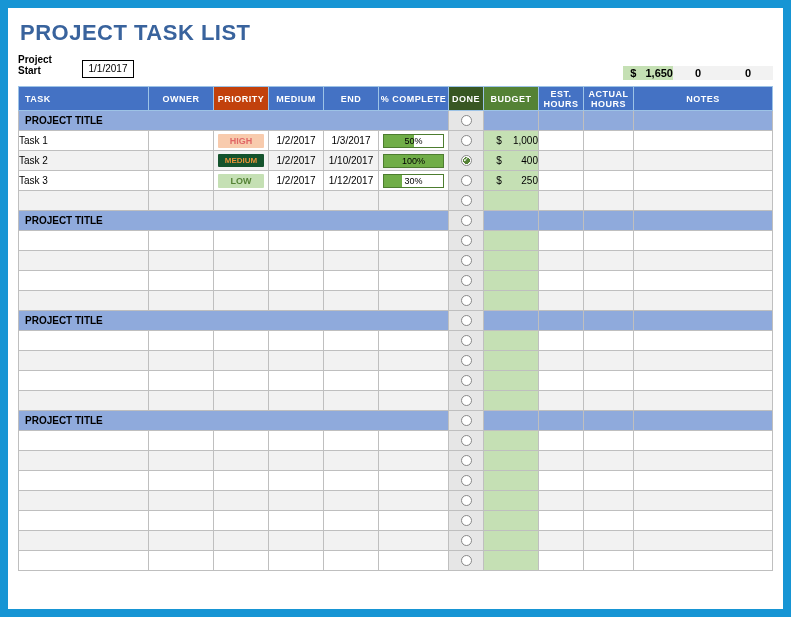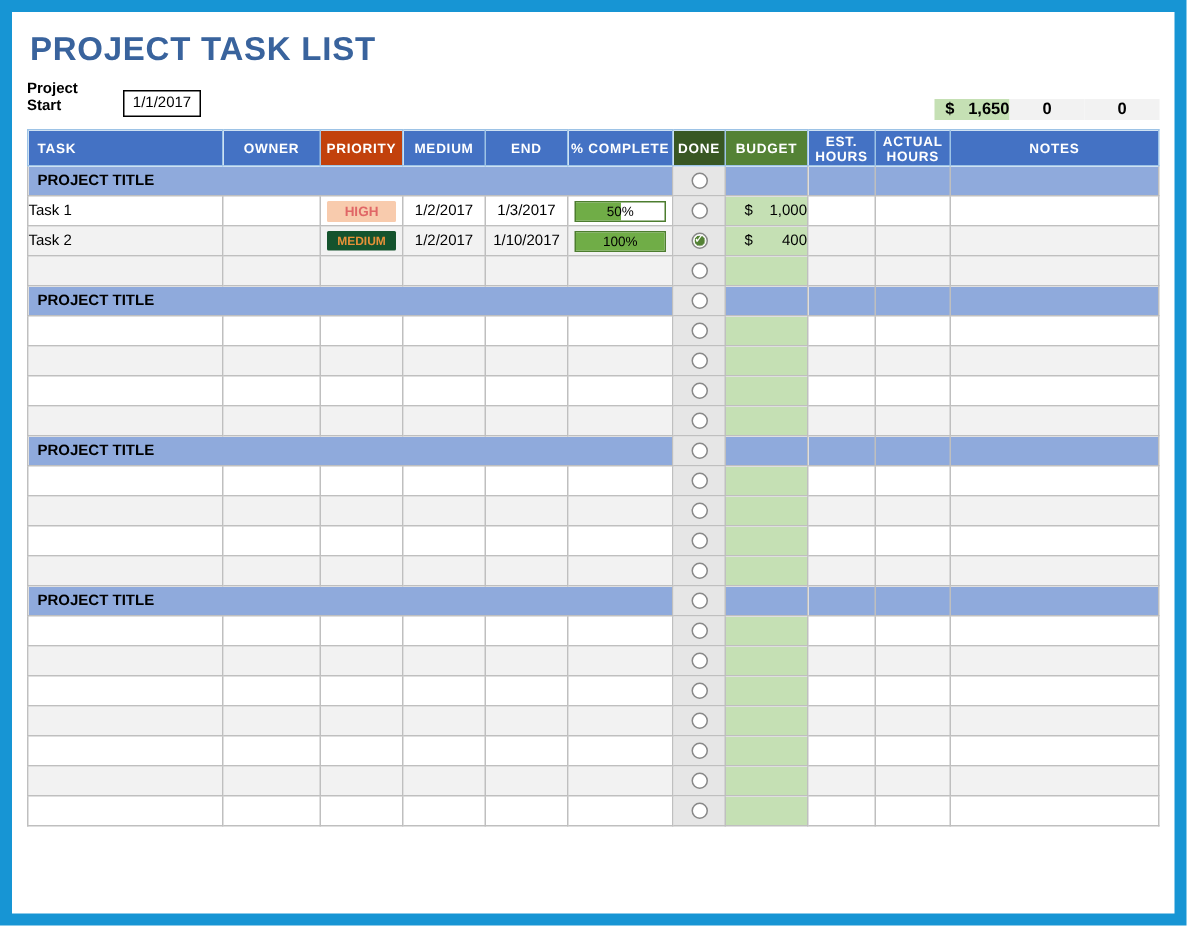--- a/index.html
+++ b/index.html
@@ -219,20 +219,38 @@
                 <div class="progress-lab">100%</div>
               </div>
             </td>
             <td class="done-cell"><span class="radio checked"></span></td>
             <td class="budget-cell">$       400</td>
             <td class="alt"></td>
             <td class="alt"></td>
             <td class="alt"></td>
           </tr>
           <tr>
+            <td class="task-cell">Task 3</td>
+            <td></td>
+            <td class="center"><span class="priority-badge priority-low">LOW</span></td>
+            <td class="center">1/2/2017</td>
+            <td class="center">1/12/2017</td>
+            <td>
+              <div class="progress-wrap">
+                <div class="progress-bar" style="width: 30%;"></div>
+                <div class="progress-lab">30%</div>
+              </div>
+            </td>
+            <td class="done-cell"><span class="radio"></span></td>
+            <td class="budget-cell">$       250</td>
+            <td></td>
+            <td></td>
+            <td></td>
+          </tr>
+          <tr>
             <td class="alt"></td>
             <td class="alt"></td>
             <td class="alt"></td>
             <td class="alt"></td>
             <td class="alt"></td>
             <td class="alt"></td>
             <td class="done-cell"><span class="radio"></span></td>
             <td class="budget-cell"></td>
             <td class="alt"></td>
             <td class="alt"></td>

